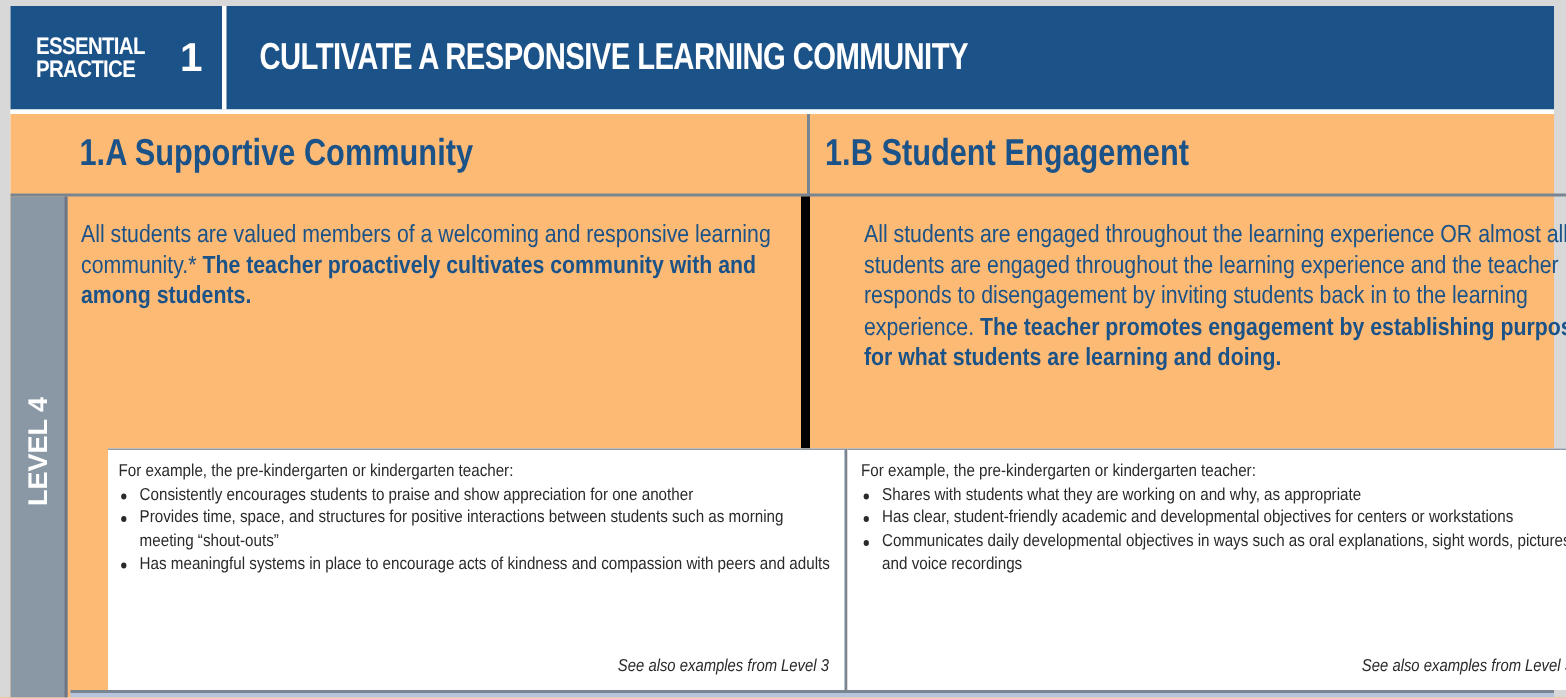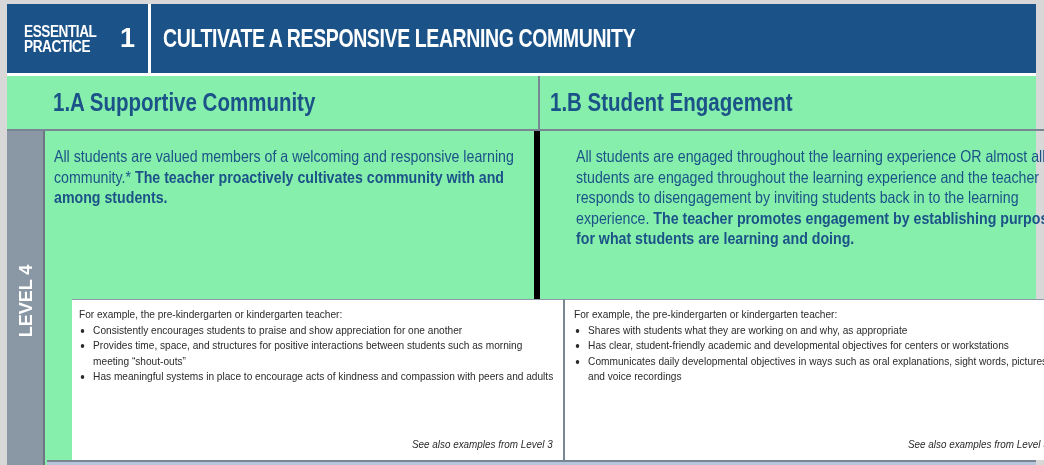--- a/index.html
+++ b/index.html
@@ -25,30 +25,30 @@
     }
     .ep-label {
       color: #fff; font-weight: bold; font-size: 16px; line-height: 15px;
       letter-spacing: -0.5px; transform: scaleX(0.85); transform-origin: left center;
       width: 110px;
     }
     .ep-num {
       color: #fff; font-weight: bold; font-size: 27px; margin-left: -14px;
     }
     .header .title {
-      flex: 1; display: flex; align-items: center; padding-left: 12px;
+      flex: 1; display: flex; align-items: center; padding-left: 22px;
       color: #ffffff; font-weight: bold; font-size: 25px; letter-spacing: -0.5px;
     }
     .title span { display: inline-block; transform: scaleX(0.78); transform-origin: left center; white-space: nowrap; }
     .hdr-gap { position: absolute; left: 0; top: 69px; width: 1029px; height: 3px; background: #ffffff; }
 
     
     .grid {
       position: absolute; left: 0; top: 72px; width: 1029px; height: 389px;
-      background: #86efac;
+      background: #fdba74;
     }
     .level-col {
       position: absolute; left: 0; top: 55px; width: 38px; height: 334px;
       background: #8a98a6; border-right: 2px solid #6d7682; box-sizing: border-box;
     }
     .level-label {
       position: absolute; left: 19px; top: 170px;
       transform: translate(-50%, -50%) rotate(-90deg);
       color: #ffffff; font-weight: bold; font-size: 18px; white-space: nowrap;
       letter-spacing: 0px;

